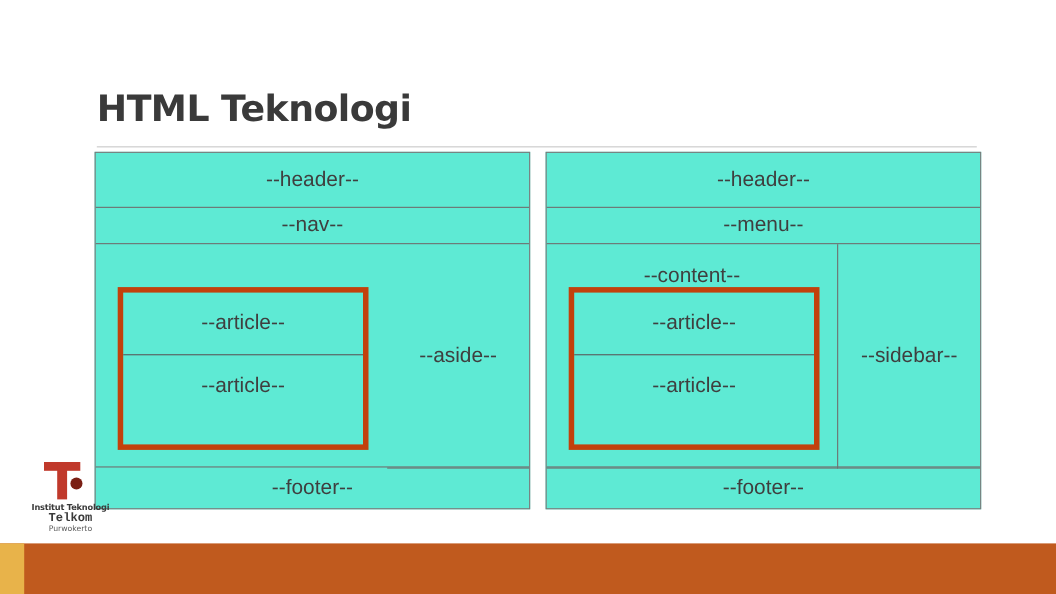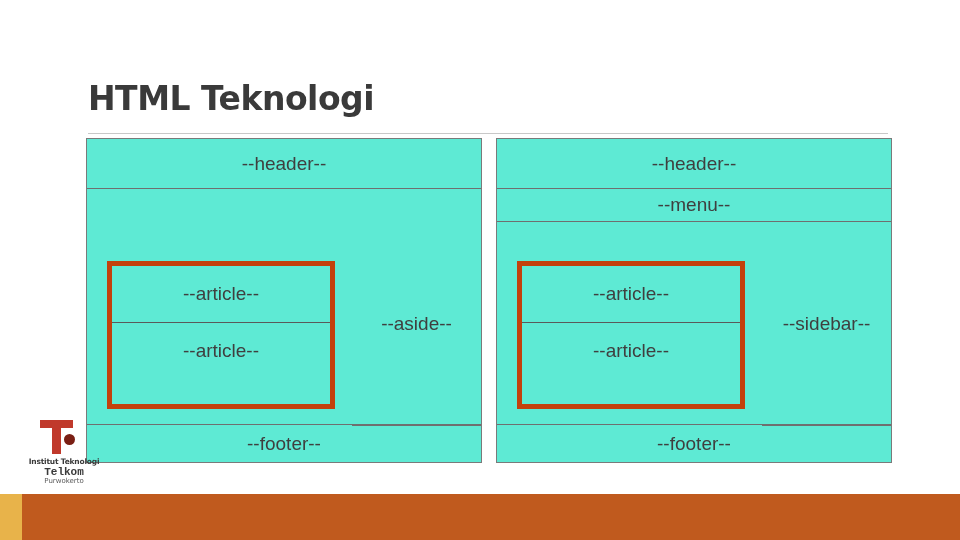--- a/index.html
+++ b/index.html
@@ -204,31 +204,33 @@
 </head>
 <body>
 
 <div class="slide-title">HTML Teknologi</div>
 <div class="title-rule"></div>
 
 <div class="diagram-area">
 
   <div class="layout-box left">
     <div class="cell c-header">--header--</div>
+    <div class="cell c-nav">--nav--</div>
     <div class="cell c-side">--aside--</div>
     <div class="articles">
       <div class="article one">--article--</div>
       <div class="article two">--article--</div>
     </div>
     <div class="cell c-footer">--footer--</div>
   </div>
 
   <div class="layout-box right">
     <div class="cell c-header">--header--</div>
     <div class="cell c-nav">--menu--</div>
+    <div class="cell c-main-left">--content--</div>
     <div class="cell c-side">--sidebar--</div>
     <div class="articles">
       <div class="article one">--article--</div>
       <div class="article two">--article--</div>
     </div>
     <div class="cell c-footer">--footer--</div>
   </div>
 
 </div>
 

